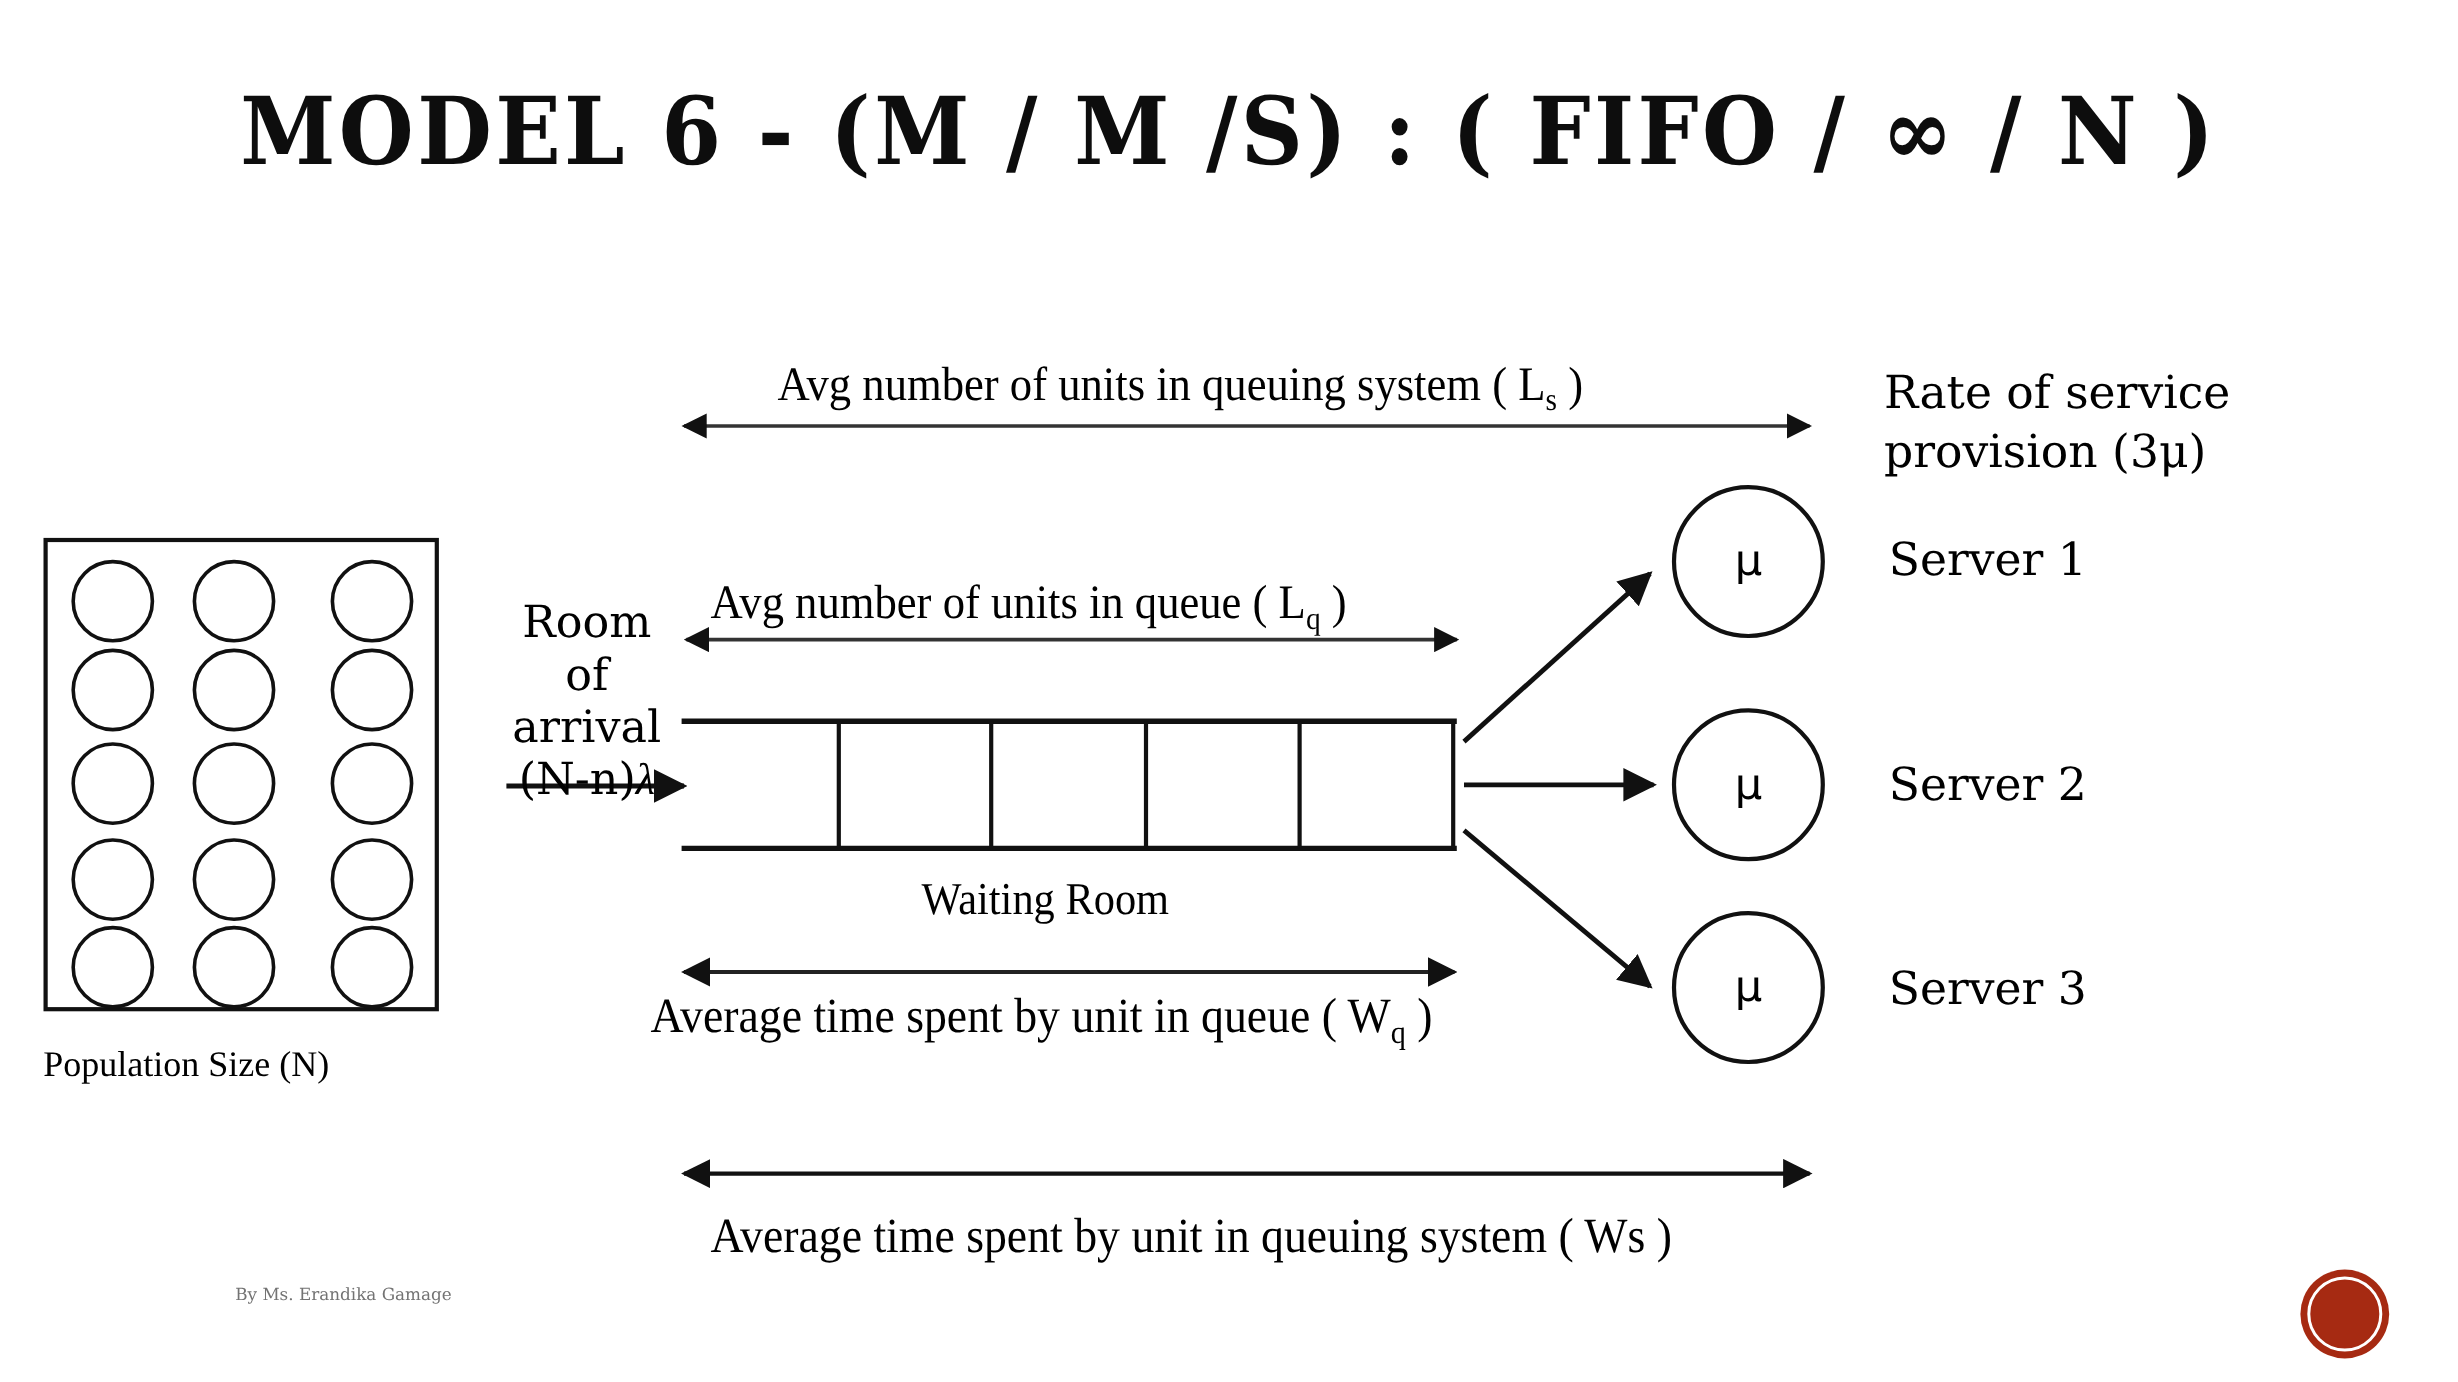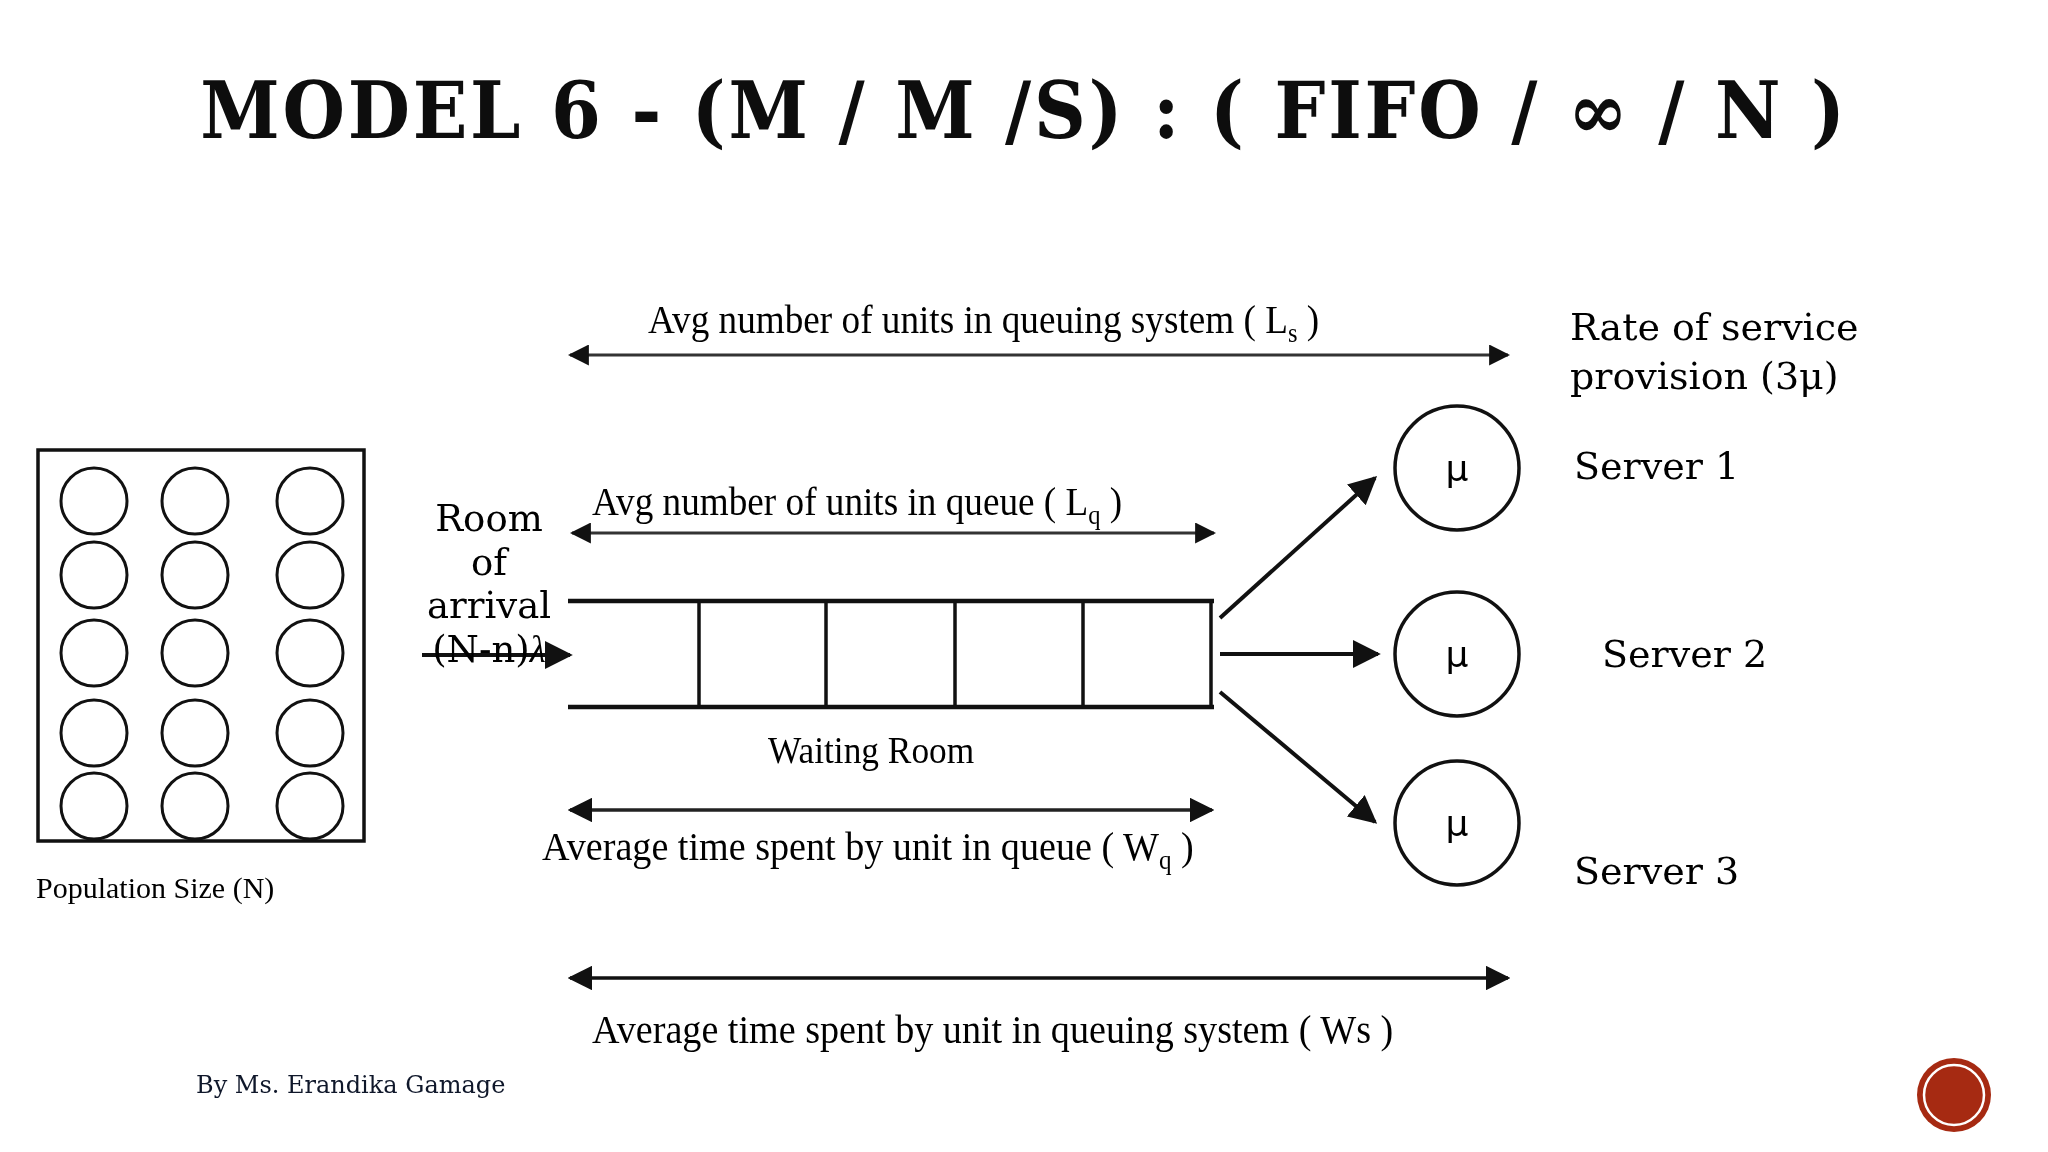--- a/index.html
+++ b/index.html
@@ -73,41 +73,41 @@
   #label-arrival {
     left: 424px; top: 497px; font-size: 37px;
     line-height: 1.18;
     text-align: center;
     width: 130px;
     white-space: normal;
   }
   .lambda { font-family: "Liberation Serif", "DejaVu Serif", serif; font-style: italic; }
 
   #label-server-1 { left: 1574px; top: 444px; font-size: 38px; }
-  #label-server-2 { left: 1574px; top: 632px; font-size: 38px; margin-left: 28px; }
-  #label-server-3 { left: 1574px; top: 802px; font-size: 38px; margin-top: 47px; }
+  #label-server-2 { left: 1574px; top: 632px; font-size: 38px; }
+  #label-server-3 { left: 1574px; top: 802px; font-size: 38px; }
 
   .mu-lbl {
     position: absolute;
     font-family: "DejaVu Sans", "Liberation Sans", sans-serif;
     font-size: 36px;
     color: #000;
     transform: translate(-50%, -50%);
   }
   #mu-1 { left: 1457px; top: 468px; }
   #mu-2 { left: 1457px; top: 654px; }
   #mu-3 { left: 1457px; top: 823px; }
 
   #footer-credit {
     position: absolute;
     left: 196px;
     top: 1071px;
     font-family: "DejaVu Serif", "Liberation Serif", serif;
-    font-size: 24px;
-    color: #0f172a;
+    font-size: 14px;
+    color: #737373;
     white-space: nowrap;
   }
 
   
   #logo-seal {
     position: absolute;
     left: 1916px;
     top: 1057px;
     width: 76px;
     height: 76px;

